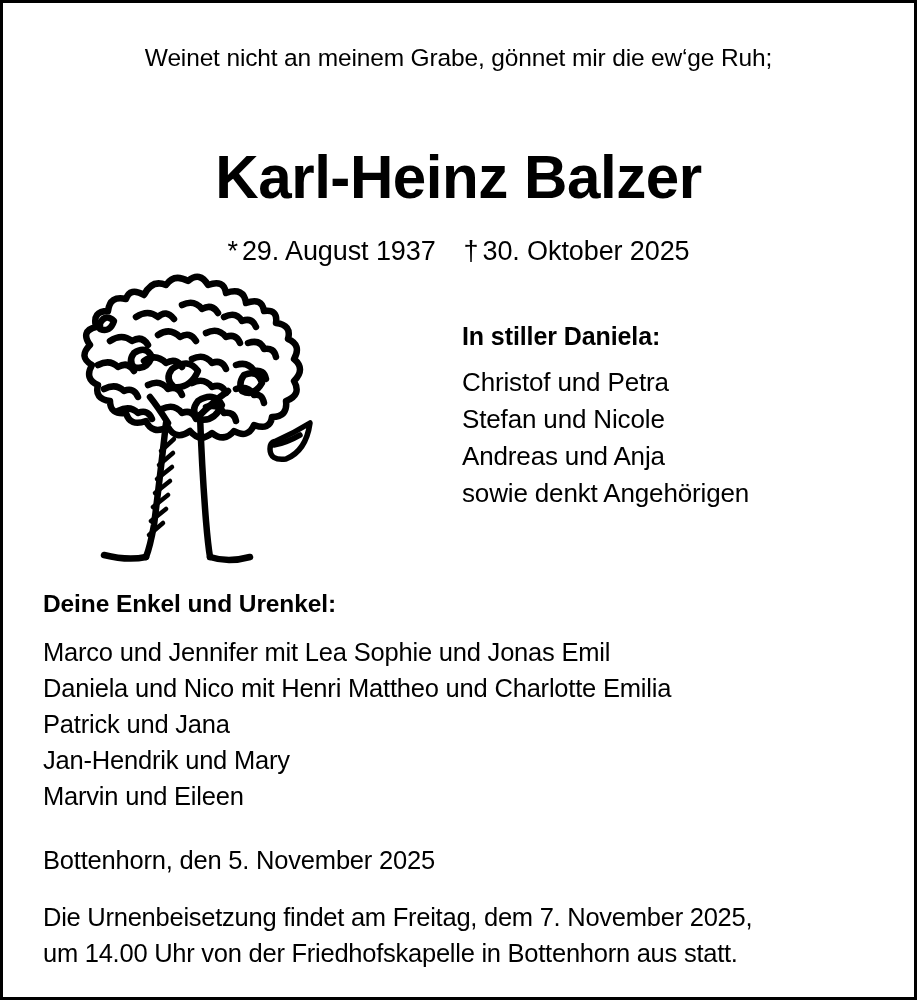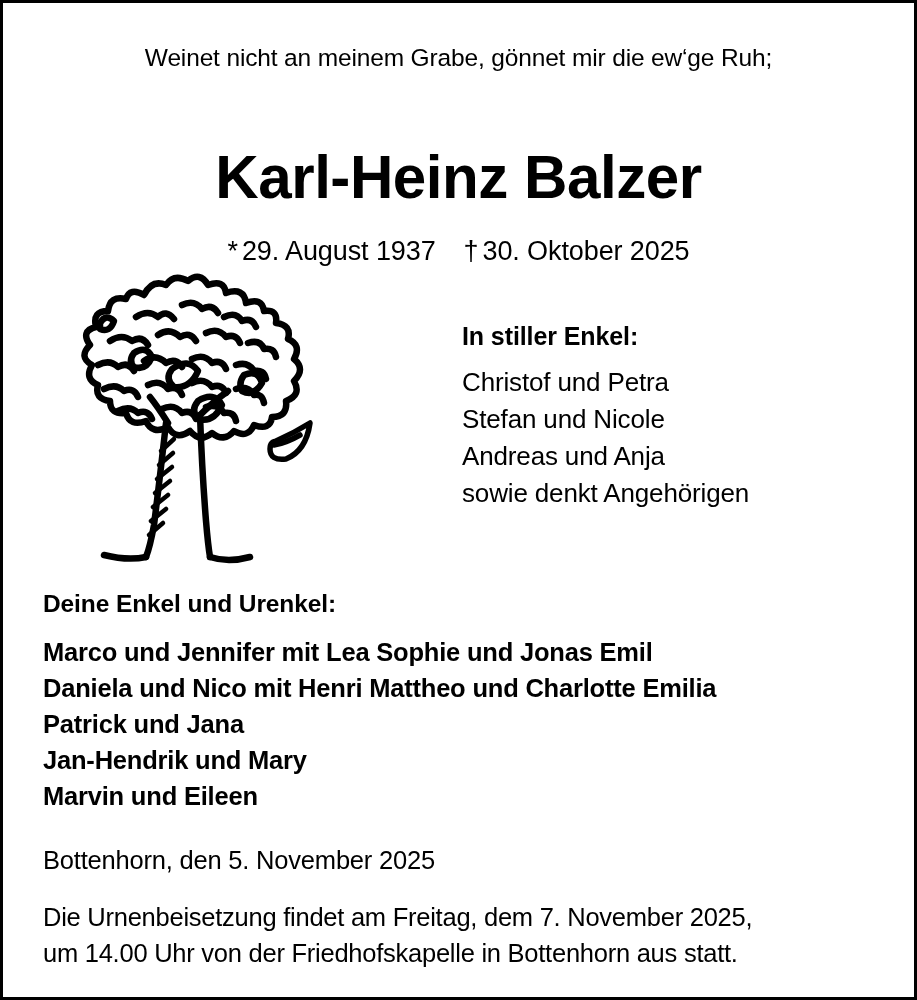--- a/index.html
+++ b/index.html
@@ -115,21 +115,21 @@
   .grandchildren .heading {
     font-size: 24.5px;
     line-height: 30px;
     font-weight: 700;
     letter-spacing: -0.1px;
     margin-bottom: 15px;
   }
   .grandchildren .row {
     font-size: 25.5px;
     line-height: 36px;
-    font-weight: 700;
+    font-weight: 400;
     letter-spacing: -0.2px;
     white-space: nowrap;
   }
 
   
   .placedate {
     position: absolute;
     left: 40px;
     top: 840px;
     font-size: 25.5px;
@@ -241,21 +241,21 @@
 
         <g stroke-width="5.5">
 
           <path d="M228 176 Q246 168 262 158 Q258 186 238 194 Q222 196 222 184 Q222 176 230 176"></path>
           <path d="M226 180 Q238 178 252 170"></path>
         </g>
       </svg>
     </div>
 
     <div class="mourners">
-      <div class="heading">In stiller Enkel:</div>
+      <div class="heading">In stiller Daniela:</div>
       <div class="row">Christof und Petra</div>
       <div class="row">Stefan und Nicole</div>
       <div class="row">Andreas und Anja</div>
       <div class="row">sowie denkt Angehörigen</div>
     </div>
 
     <div class="grandchildren">
       <div class="heading">Deine Enkel und Urenkel:</div>
       <div class="row">Marco und Jennifer mit Lea Sophie und Jonas Emil</div>
       <div class="row">Daniela und Nico mit Henri Mattheo und Charlotte Emilia</div>

